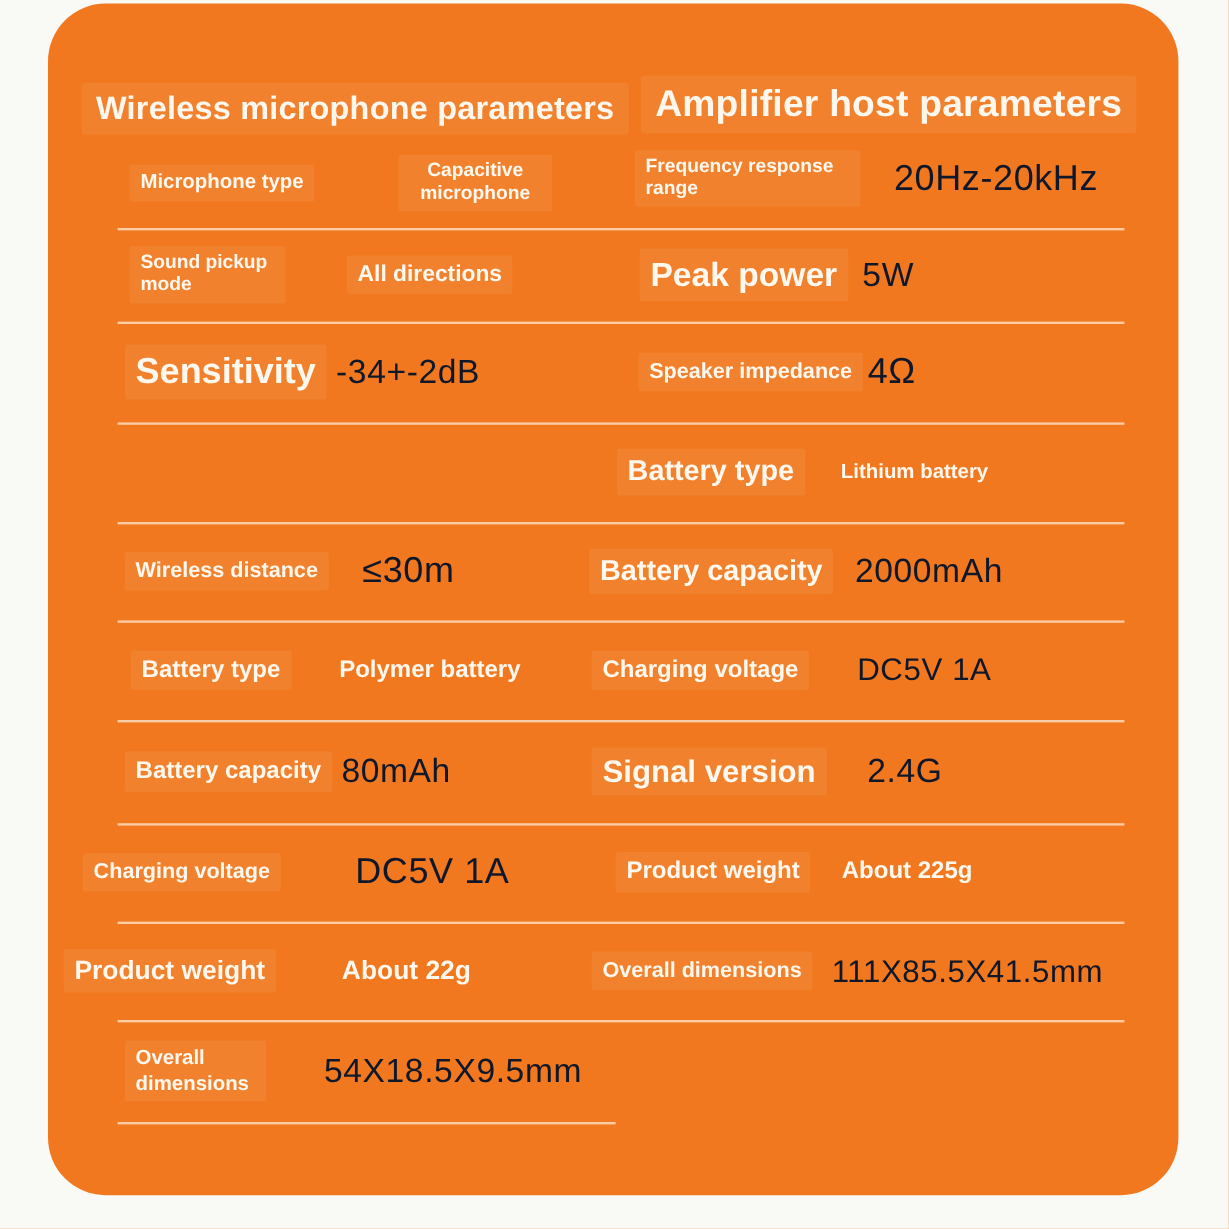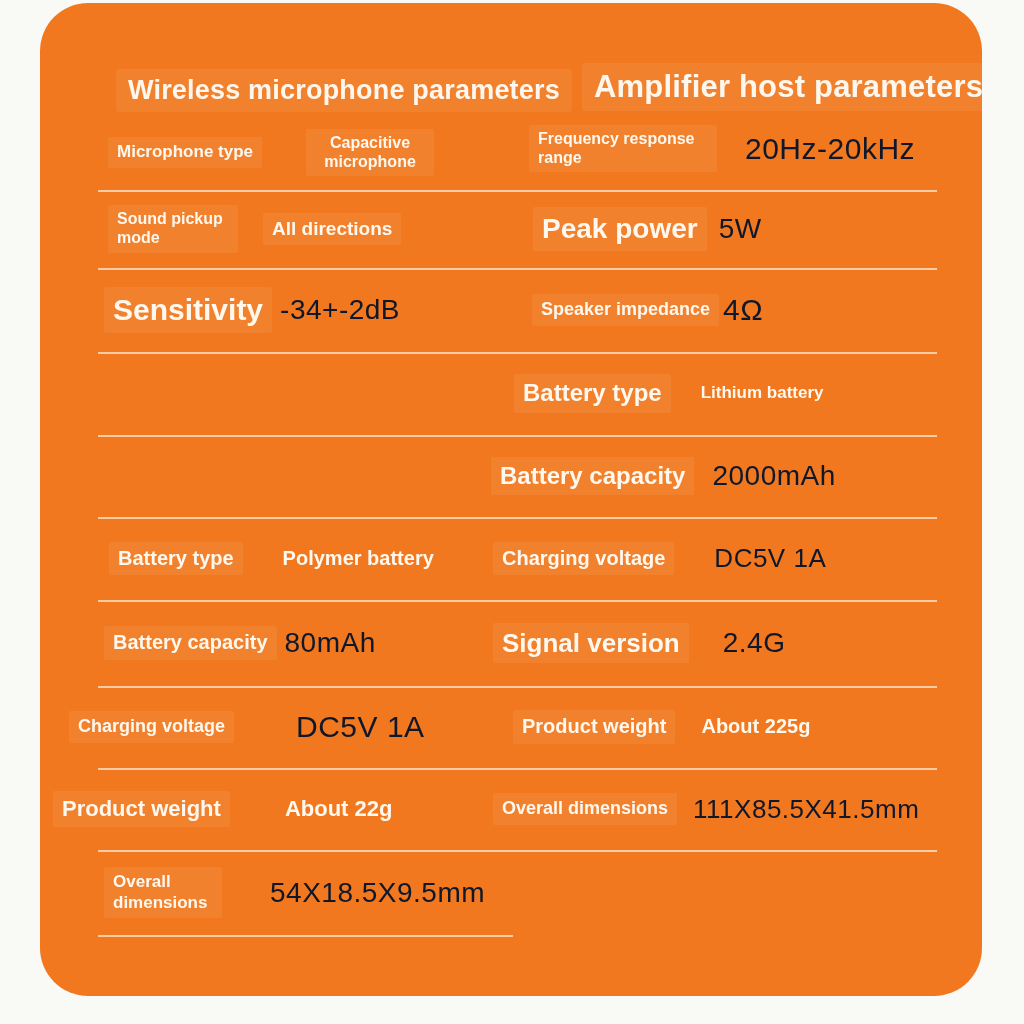--- a/index.html
+++ b/index.html
@@ -9,39 +9,39 @@
     font-family:"Liberation Sans", sans-serif;
     overflow:hidden;
   }
   .card{
     position:absolute;left:40px;top:3px;width:942px;height:993px;
     background:#f1781f;border-radius:48px;overflow:hidden;
   }
   .title{
     position:absolute;font-weight:bold;color:#fdf7ed;
     background:rgba(255,255,255,0.07);padding:6px 12px;border-radius:3px;
-    white-space:nowrap;letter-spacing:0.2px;margin-left:48px;
+    white-space:nowrap;letter-spacing:0.2px;
   }
   .title-left{left:28px;top:66px;font-size:27px;}
   .title-right{left:494px;top:60px;font-size:31px;}
   .divider{
     position:absolute;left:58px;width:839px;height:2px;
     background:rgba(255,240,224,0.7);
   }
   .divider.short{width:415px;}
   .row{position:absolute;display:flex;align-items:center;}
   .lbl{
     font-weight:bold;color:#fef8ee;line-height:1.18;
     background:rgba(255,255,255,0.07);padding:5px 9px;border-radius:2px;
   }
   .val{color:#0f172a;font-weight:normal;white-space:nowrap;letter-spacing:0.5px;}
   .valb{
     color:#fef8ee;font-weight:bold;white-space:nowrap;line-height:1.18;text-align:right;
   }
-  .boxed{background:rgba(255,255,255,0.07);padding:5px 9px;border-radius:2px;}
+  .boxed{background:rgba(255,255,255,0.07);padding:5px 9px;border-radius:2px;margin-left:26px;}
   .ctr{text-align:center;white-space:normal;}
   .fs16{font-size:16px}.fs17{font-size:17px}.fs18{font-size:18px}
   .fs19{font-size:19px}.fs20{font-size:20px}.fs22{font-size:22px}
   .fs24{font-size:24px}.fs26{font-size:26px}.fs28{font-size:28px}
   .fs30{font-size:30px}
   .w100{width:100px}.w110{width:110px}.w112{width:112px}.w170{width:170px}
   
   .L1{top:112px;height:75px;left:68px;gap:44px}
   .L2{top:187px;height:78px;left:68px;gap:25px}
   .L3{top:265px;height:84px;left:64px;gap:8px}
@@ -86,20 +86,24 @@
     <span class="lbl fs17">Microphone type</span>
     <span class="valb fs16 boxed ctr w110">Capacitive microphone</span>
   </div>
   <div class="row L2">
     <span class="lbl fs16 w112">Sound pickup mode</span>
     <span class="valb fs19 boxed">All directions</span>
   </div>
   <div class="row L3">
     <span class="lbl fs30">Sensitivity</span>
     <span class="val fs28">-34+-2dB</span>
+  </div>
+  <div class="row L5">
+    <span class="lbl fs18">Wireless distance</span>
+    <span class="val fs30">≤30m</span>
   </div>
   <div class="row L6">
     <span class="lbl fs20">Battery type</span>
     <span class="valb fs20">Polymer battery</span>
   </div>
   <div class="row L7">
     <span class="lbl fs20">Battery capacity</span>
     <span class="val fs28">80mAh</span>
   </div>
   <div class="row L8">

